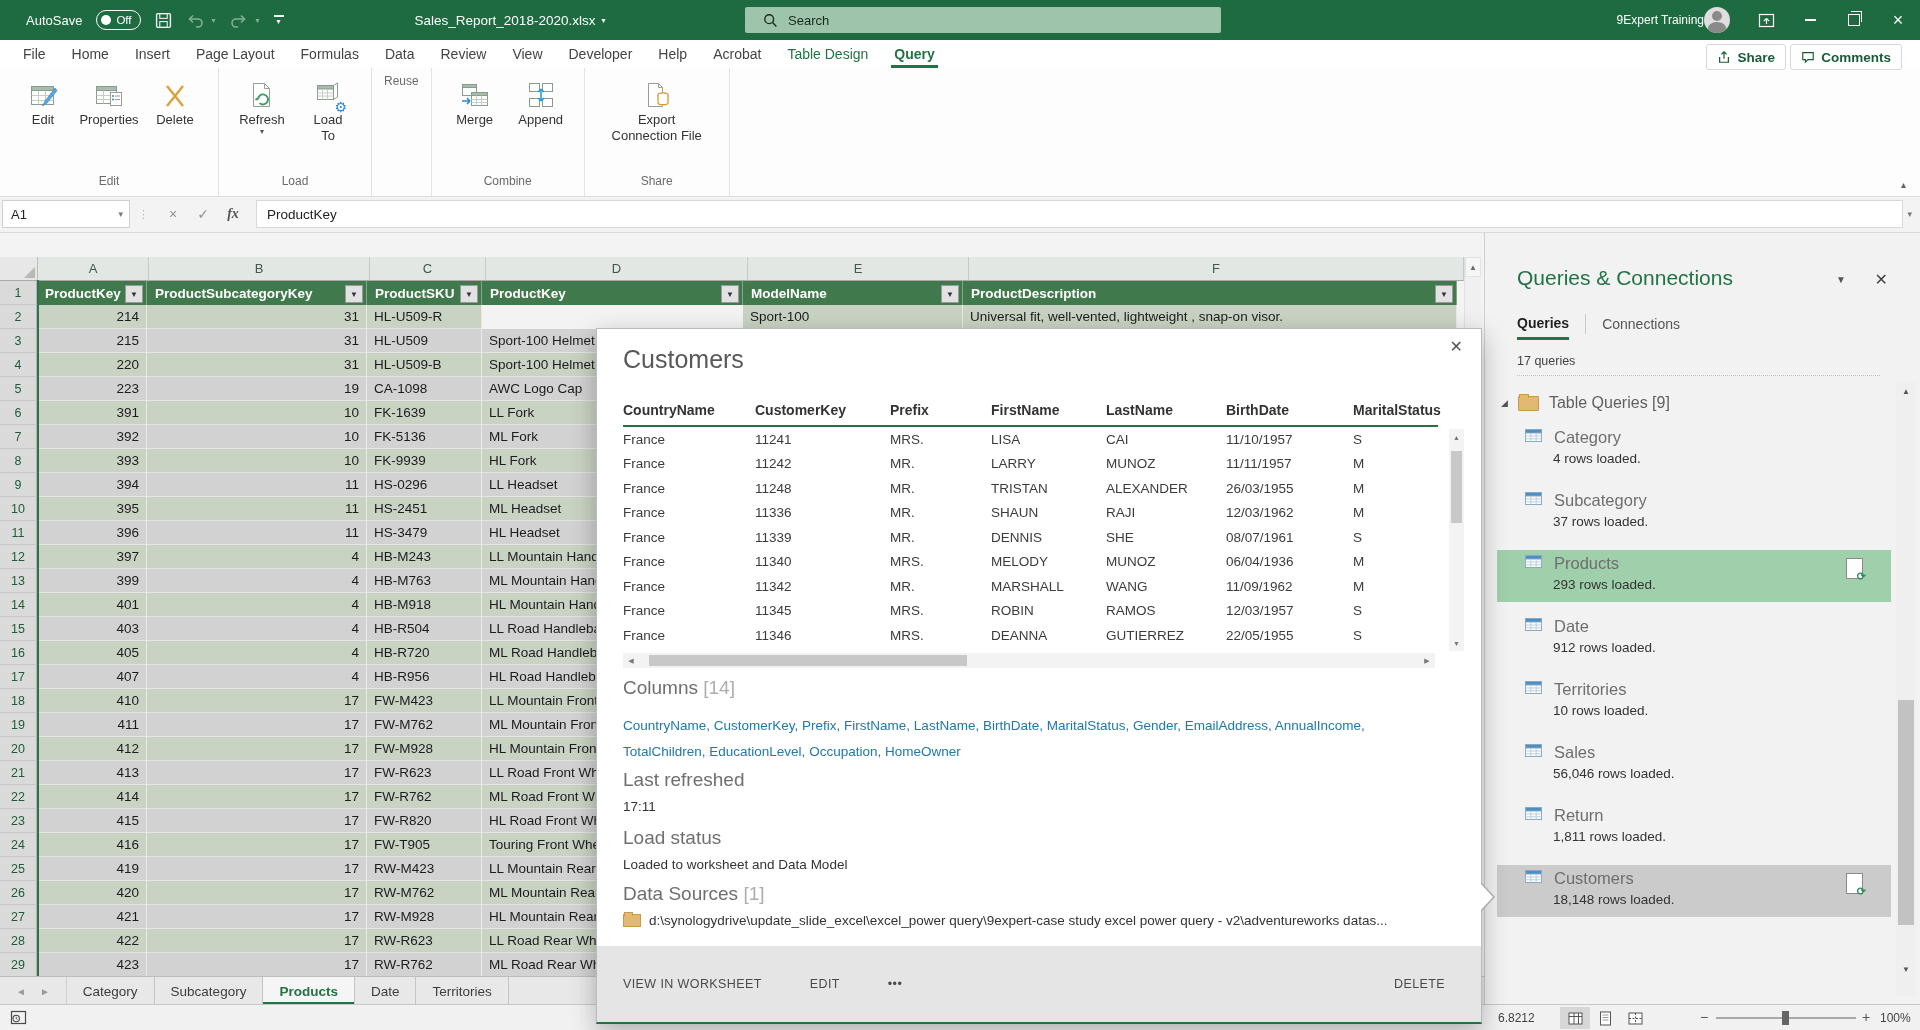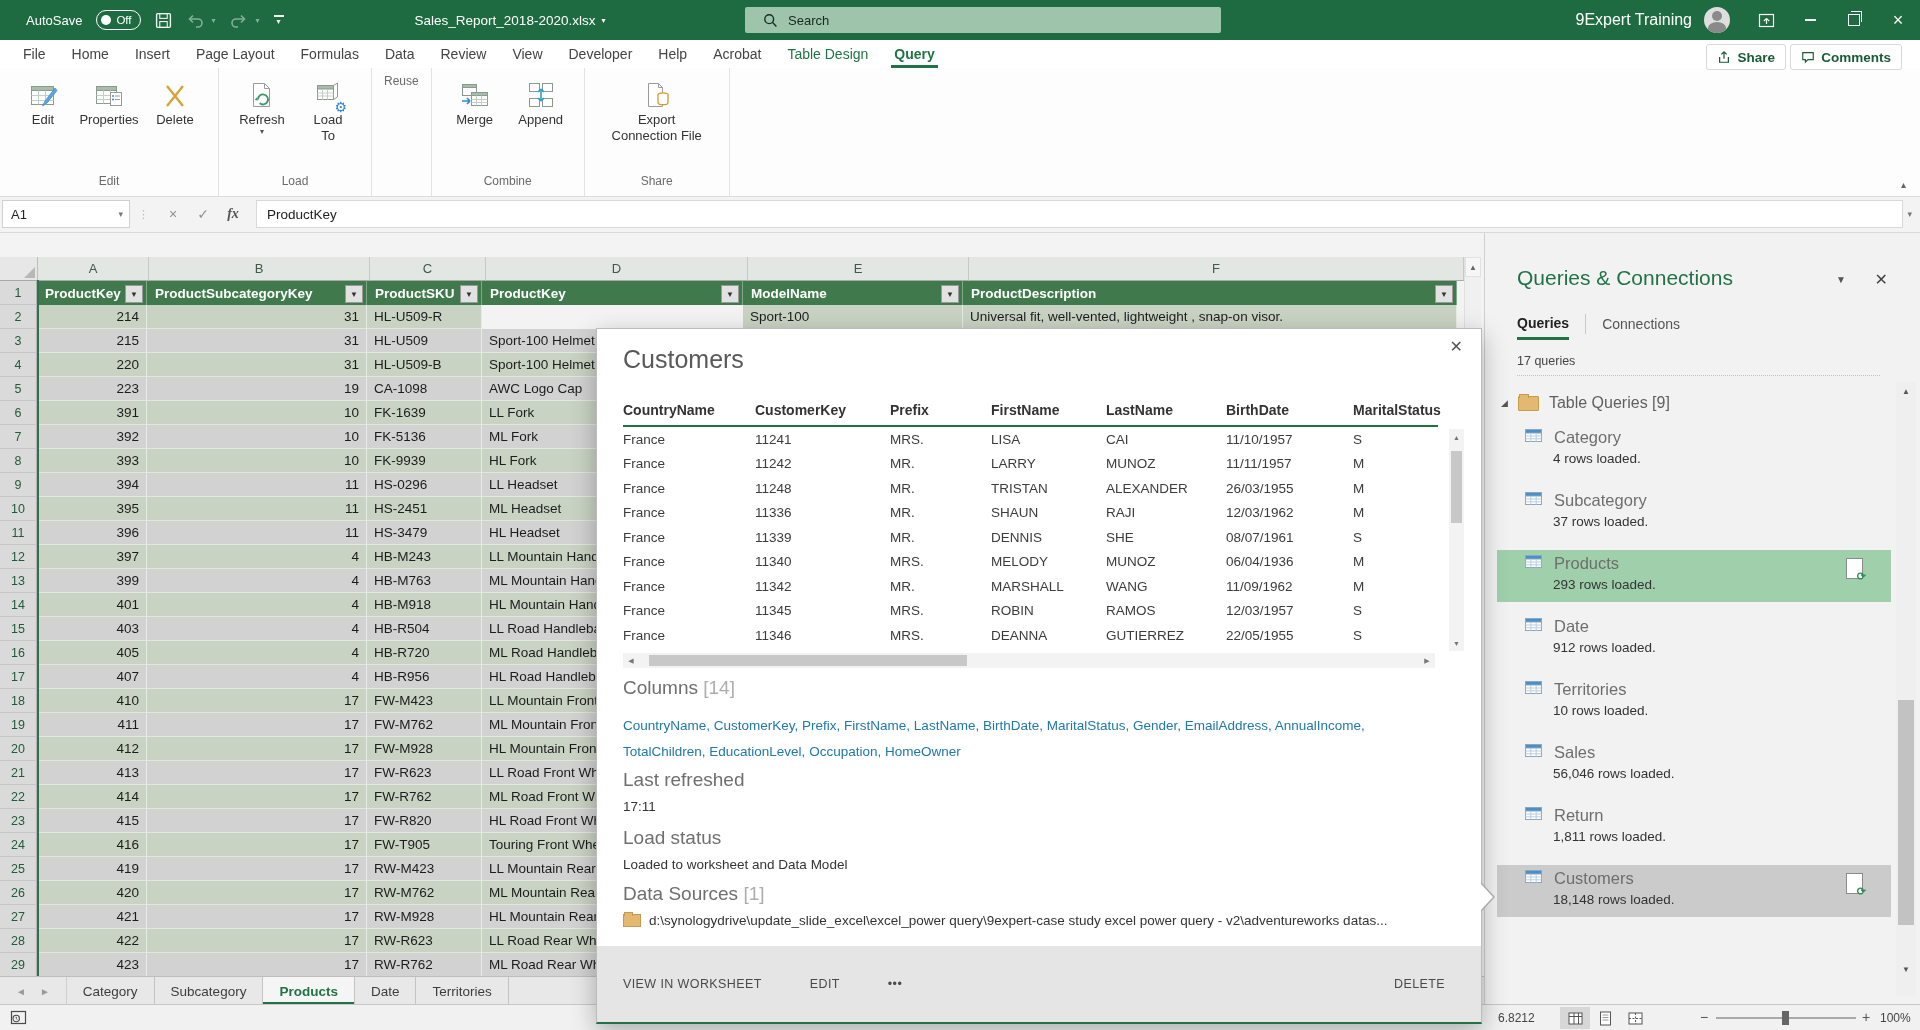--- a/index.html
+++ b/index.html
@@ -14,21 +14,21 @@
     height:18px;padding:0 8px 0 4px;font-size:11.5px}
   .autosave-pill .dot{width:10px;height:10px;border-radius:50%;background:#fff}
   .tb-ic{opacity:.95;display:flex;align-items:center}
   .tb-dim{opacity:.45}
   .mini-caret{font-size:8px;opacity:.45;margin-left:-6px}
   #doc-title{position:absolute;left:330px;top:0;width:360px;height:40px;display:flex;
     align-items:center;justify-content:center;font-size:13.5px;gap:6px;white-space:nowrap}
   #search-box{position:absolute;left:745px;top:7px;width:458px;height:26px;background:#9ec5ac;
     border-radius:2px;display:flex;align-items:center;gap:10px;padding-left:18px;color:#17281e;font-size:13px}
   #titlebar .tright{position:absolute;right:0;top:0;height:40px;display:flex;align-items:center}
-  #account-name{font-size:16px;margin-right:12px}
+  #account-name{font-size:12px;}
   #avatar{width:26px;height:26px;border-radius:50%;background:#dedede;position:relative;overflow:hidden;margin-right:14px}
   #avatar .head{position:absolute;left:8px;top:4px;width:10px;height:10px;border-radius:50%;background:#8a8a8a}
   #avatar .bodyp{position:absolute;left:4px;top:15px;width:18px;height:12px;border-radius:50% 50% 0 0;background:#8a8a8a}
   .winbtn{width:44px;height:40px;display:flex;align-items:center;justify-content:center;font-size:15px}
   .restore-sq{width:10px;height:10px;border:1.2px solid #fff;position:relative;background:transparent}
   .restore-sq:before{content:"";position:absolute;left:2px;top:-4px;width:10px;height:10px;border:1.2px solid #fff;border-bottom:none;border-left:none}
   
   #tabsrow{position:absolute;left:0;top:40px;width:1920px;height:28px;background:#fff;z-index:29}
   #ribbon-tabs{display:flex;align-items:stretch;height:28px;padding-left:10px}
   .rtab{padding:0 13px;font-size:14px;color:#444;display:flex;align-items:center;position:relative;white-space:nowrap}

